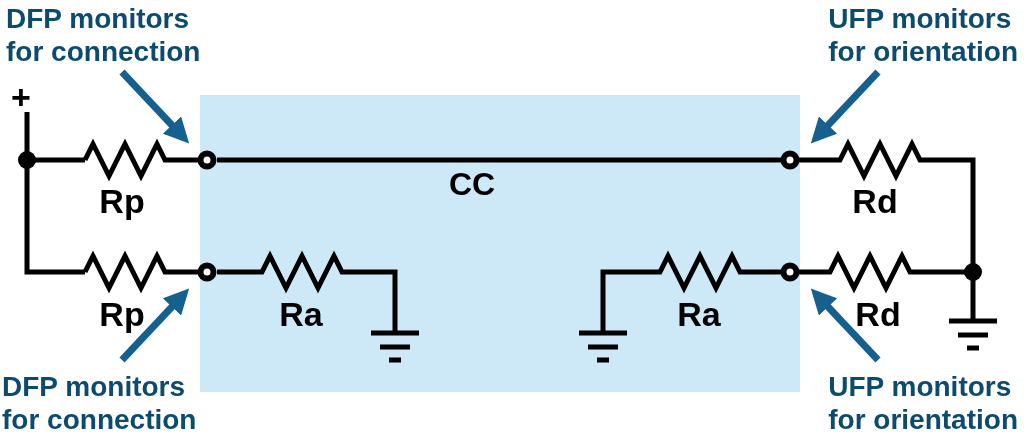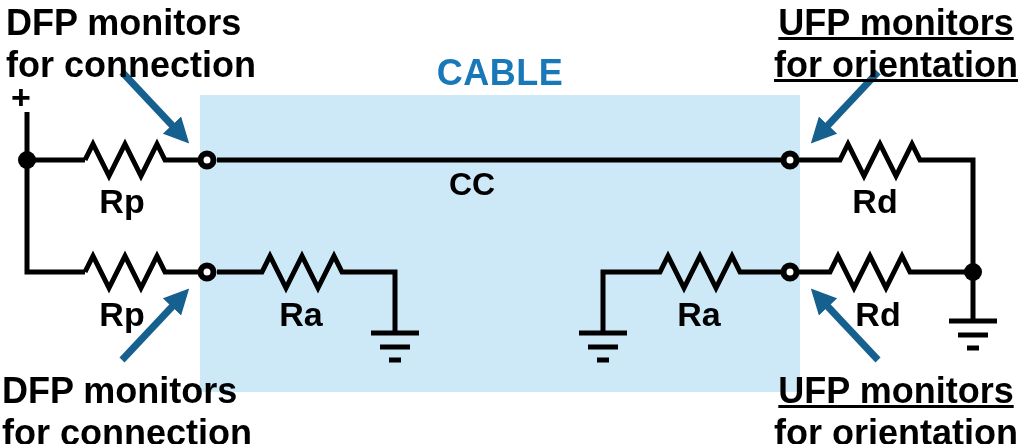--- a/index.html
+++ b/index.html
@@ -15,24 +15,24 @@
   .lbl { position:absolute; white-space:nowrap; color:#000; }
   .title {
     left:200px; top:52px; width:600px; text-align:center;
     color:#1878b8; font-size:36px; font-weight:bold; letter-spacing:0.5px;
   }
   .cc { left:200px; top:166px; width:544px; text-align:center;
         font-size:32px; font-weight:600; }
   .plus { left:11px; top:78px; font-size:34px; font-weight:bold; }
   .comp { font-size:34px; font-weight:bold; transform:translateX(-50%); }
   .ann {
-    position:absolute; color:#000000; font-size:36px; font-weight:bold;
+    position:absolute; color:#0c4a6e; font-size:28px; font-weight:bold;
     line-height:1.18; white-space:nowrap;
   }
-  .ann.right { text-align:center;text-decoration:underline; }
+  .ann.right { text-align:left; }
 </style>
 </head>
 <body>
 
 <div class="stage">
 
   <div class="cable-rect"></div>
 
   <svg class="circuit" viewBox="0 0 1024 444">
     <defs>
@@ -69,21 +69,20 @@
     <circle cx="790" cy="272" r="6.5" fill="#ffffff" stroke="#000000" stroke-width="6"></circle>
 
     <g stroke="#15608f" stroke-width="7" fill="none">
       <path d="M 122 72 L 184 138" marker-end="url(#arrowhead)"></path>
       <path d="M 878 72 L 816 138" marker-end="url(#arrowhead)"></path>
       <path d="M 122 360 L 184 294" marker-end="url(#arrowhead)"></path>
       <path d="M 878 360 L 816 294" marker-end="url(#arrowhead)"></path>
     </g>
   </svg>
 
-  <div class="lbl title">CABLE</div>
   <div class="lbl cc">CC</div>
   <div class="lbl plus">+</div>
 
   <div class="lbl comp" style="left:122px; top:182px;">Rp</div>
   <div class="lbl comp" style="left:122px; top:295px;">Rp</div>
   <div class="lbl comp" style="left:301px; top:295px;">Ra</div>
   <div class="lbl comp" style="left:699px; top:295px;">Ra</div>
   <div class="lbl comp" style="left:875px; top:182px;">Rd</div>
   <div class="lbl comp" style="left:878px; top:295px;">Rd</div>
 

